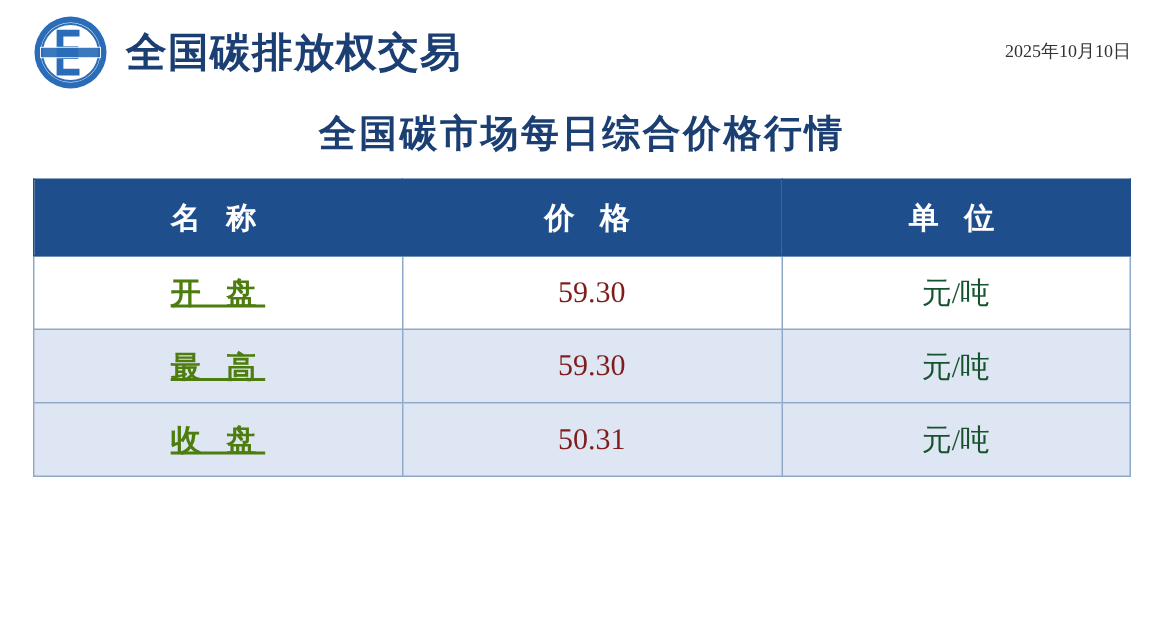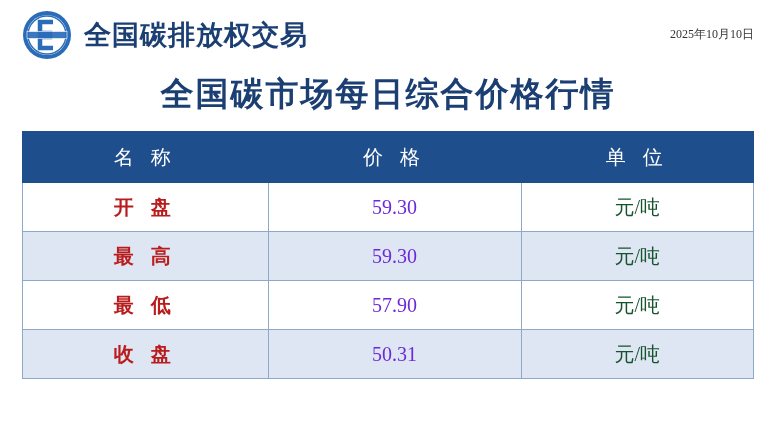--- a/index.html
+++ b/index.html
@@ -55,21 +55,21 @@
     font-family: "Liberation Serif", "DejaVu Serif", serif;
     font-size: 12px;
     color: #333333;
     white-space: nowrap;
     padding-bottom: 2px;
   }
 
   
   .title {
     text-align: center;
-    font-size: 33px;
+    font-size: 25px;
     font-weight: bold;
     color: #1b3f72;
     letter-spacing: 2px;
     margin-top: 14px;
     margin-bottom: 14px;
   }
 
   
   .table-wrap {
     padding: 0 22px;
@@ -85,39 +85,40 @@
     border: 1px solid #8ea9c8;
     text-align: center;
     height: 48px;
     font-size: 20px;
     font-family: "Liberation Serif", "DejaVu Serif", serif;
     padding: 0;
   }
   table.price-table thead th {
     background: #1f4e8c;
     color: #ffffff;
-    font-weight: normal;
+    font-weight: bold;
     letter-spacing: 6px;
     border-color: #1f4e8c;
     height: 50px;
   }
   col.c-name { width: 33.6%; }
   col.c-price { width: 34.6%; }
   col.c-unit { width: 31.8%; }
 
   tbody tr.row-odd td { background: #ffffff; }
   tbody tr.row-even td { background: #dfe6f3; }
 
   td.cell-name {
     letter-spacing: 6px;
     font-weight: bold;
-    color: #b91c1c;
+    color: #4d7c0f;
+    text-decoration: underline;
   }
   td.cell-price {
-    color: #6d28d9;
+    color: #7f1d1d;
   }
   td.cell-unit {
     color: #14532d;
   }
 </style>
 </head>
 <body>
 
 <div class="page">
 
@@ -157,25 +158,20 @@
         <tr class="row-odd">
           <td class="cell-name">开  盘</td>
           <td class="cell-price">59.30</td>
           <td class="cell-unit">元/吨</td>
         </tr>
         <tr class="row-even">
           <td class="cell-name">最  高</td>
           <td class="cell-price">59.30</td>
           <td class="cell-unit">元/吨</td>
         </tr>
-        <tr class="row-odd">
-          <td class="cell-name">最  低</td>
-          <td class="cell-price">57.90</td>
-          <td class="cell-unit">元/吨</td>
-        </tr>
         <tr class="row-even">
           <td class="cell-name">收  盘</td>
           <td class="cell-price">50.31</td>
           <td class="cell-unit">元/吨</td>
         </tr>
       </tbody>
     </table>
   </div>
 
 </div>

